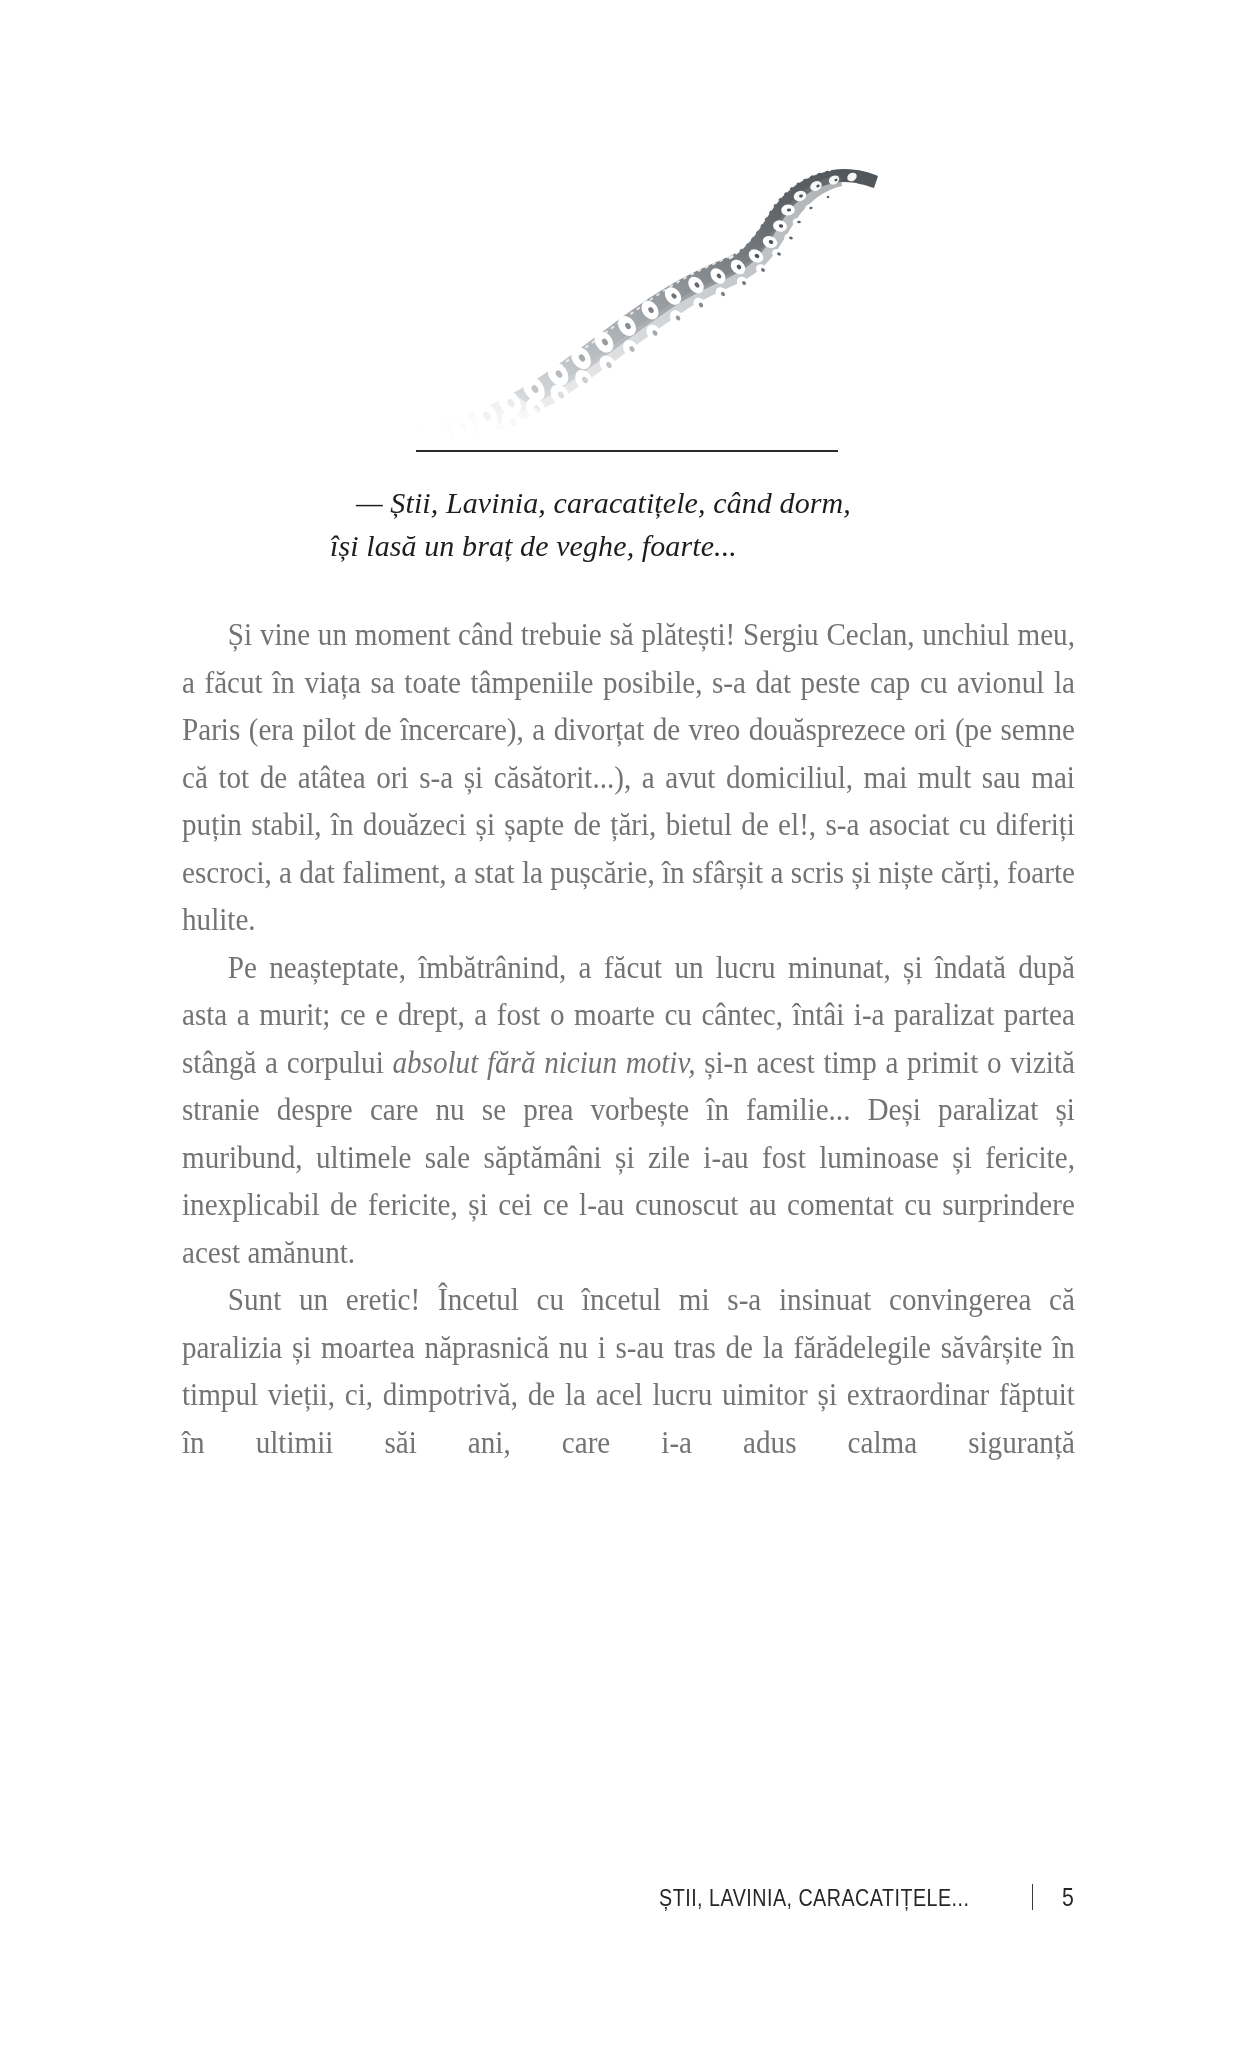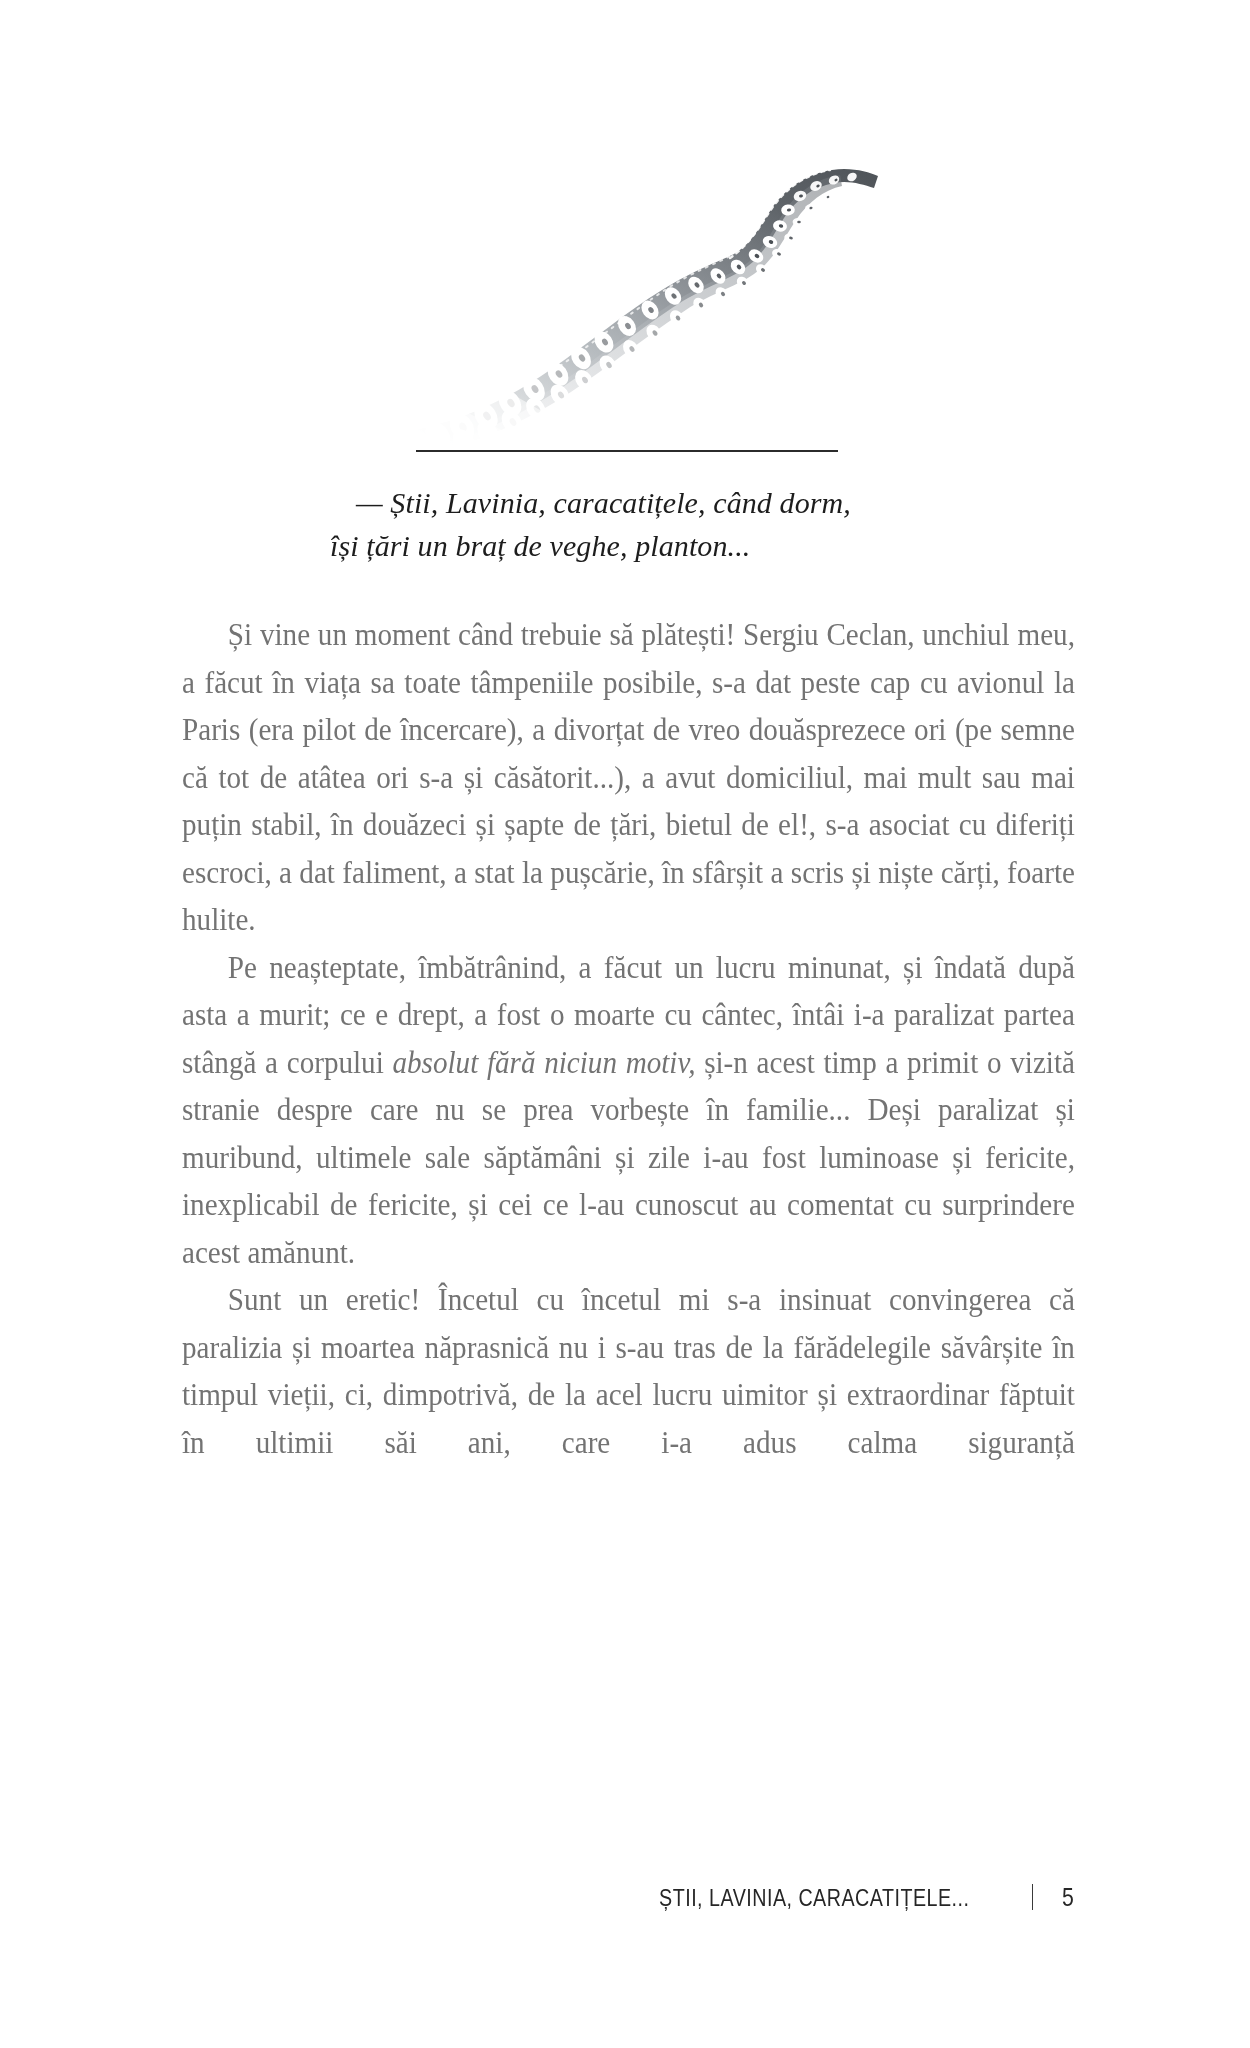--- a/index.html
+++ b/index.html
@@ -271,21 +271,21 @@
       <rect x="0" y="0" width="500" height="320" fill="url(#suckFade)" opacity="0"></rect>
       <path d="M 0,200 L 210,320 L 0,320 Z" fill="#ffffff" opacity="0.55"></path>
       <path d="M 0,248 L 140,320 L 0,320 Z" fill="#ffffff" opacity="0.6"></path>
     </svg>
   </div>
 
   <div class="rule"></div>
 
   <div class="epigraph">
     <span class="l1">— Știi, Lavinia, caracatițele, când dorm,</span>
-    <span class="l2">își țări un braț de veghe, planton...</span>
+    <span class="l2">își lasă un braț de veghe, foarte...</span>
   </div>
 
   <div class="body-col">
     <p class="para"><span>Și vine un moment când trebuie să plătești! Sergiu Ceclan, unchiul meu, a făcut în viața sa toate tâmpeniile posibile, s-a dat peste cap cu avionul la Paris (era pilot de încercare), a divorțat de vreo douăsprezece ori (pe semne că tot de atâtea ori s-a și căsătorit...), a avut domiciliul, mai mult sau mai puțin stabil, în douăzeci și șapte de țări, bietul de el!, s-a asociat cu diferiți escroci, a dat faliment, a stat la pușcărie, în sfârșit a scris și niște cărți, foarte hulite.</span></p>
     <p class="para"><span>Pe neașteptate, îmbătrânind, a făcut un lucru minunat, și îndată după asta a murit; ce e drept, a fost o moarte cu cântec, întâi i-a paralizat partea stângă a corpului </span><em>absolut fără niciun motiv,</em><span> și-n acest timp a primit o vizită stranie despre care nu se prea vorbește în familie... Deși paralizat și muribund, ultimele sale săptămâni și zile i-au fost luminoase și fericite, inexplicabil de fericite, și cei ce l-au cunoscut au comentat cu surprindere acest amănunt.</span></p>
     <p class="para stretch-last"><span>Sunt un eretic! Încetul cu încetul mi s-a insinuat convingerea că paralizia și moartea năprasnică nu i s-au tras de la fărădelegile săvârșite în timpul vieții, ci, dimpotrivă, de la acel lucru uimitor și extraordinar făptuit în ultimii săi ani, care i-a adus calma siguranță</span></p>
   </div>
 
   <div class="footer">
     <span class="footer-title">ȘTII, LAVINIA, CARACATIȚELE...</span>

